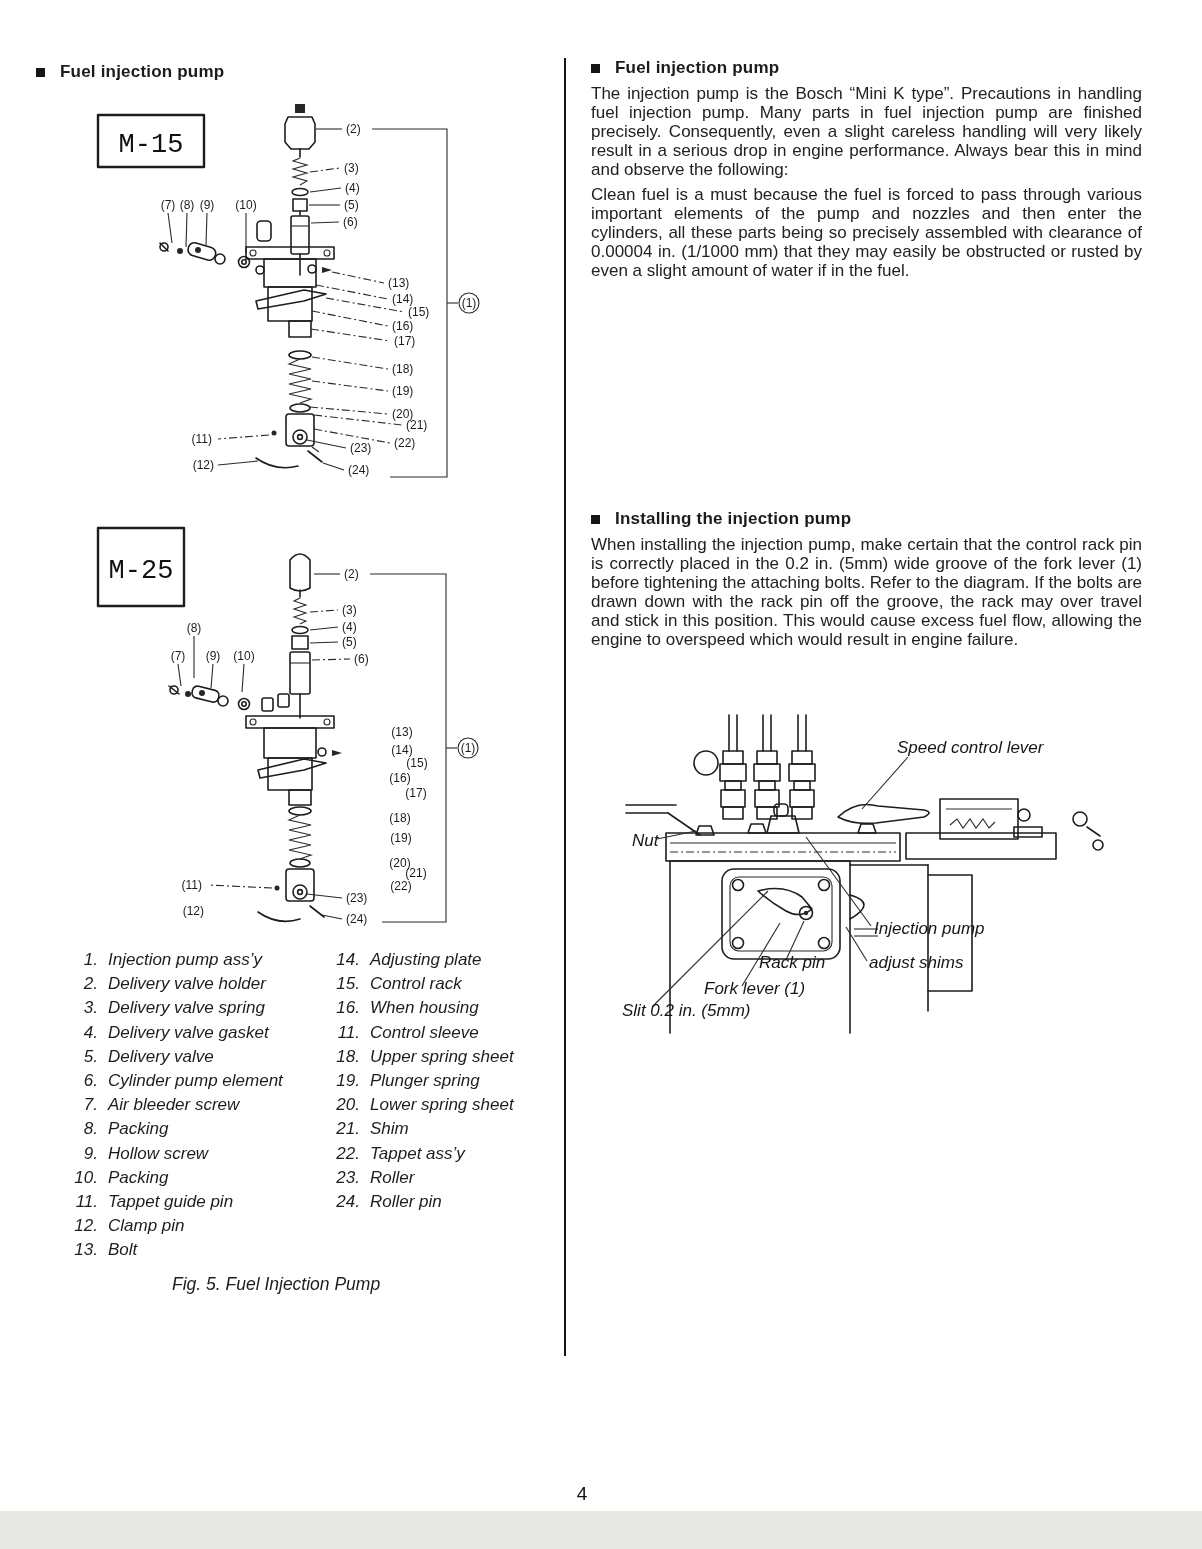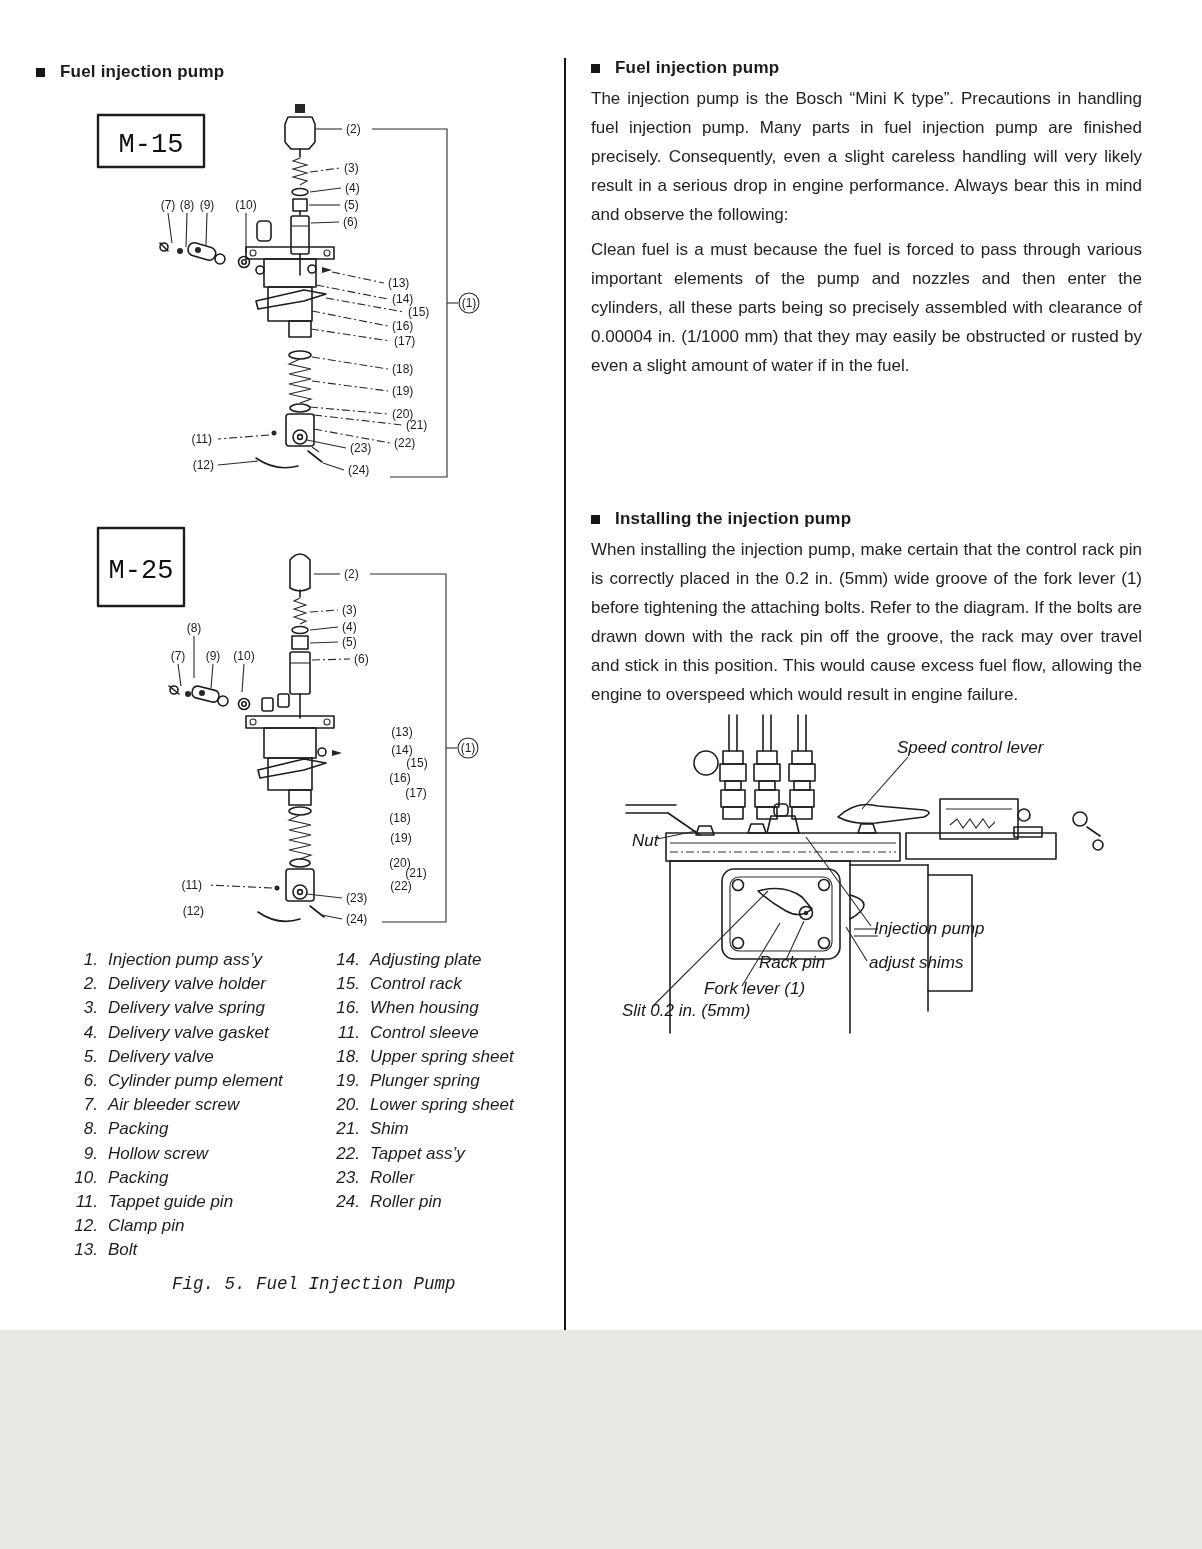--- a/index.html
+++ b/index.html
@@ -1,38 +1,38 @@
 <!DOCTYPE html>
 <html><head>
 <meta charset="utf-8">
 <style>
   html,body{margin:0;padding:0;background:#e8e8e4;}
   .page{
-    position:relative;width:1202px;height:1330px;margin:0 auto;
+    position:relative;width:1202px;height:1511px;margin:0 auto;
     background:#ffffff;color:#1b1b1b;
     font-family:"Liberation Sans",sans-serif;overflow:hidden;
   }
   .divider{position:absolute;left:564px;top:58px;width:2px;height:1298px;background:#151515;}
   
   .sec-head{display:flex;align-items:center;font-weight:bold;font-size:17px;letter-spacing:.2px;}
   .bullet{display:inline-block;width:9px;height:9px;background:#151515;margin-right:15px;flex:0 0 auto;}
   .left-head{position:absolute;left:36px;top:62px;}
   
   .rcol{position:absolute;left:591px;width:551px;}
-  .rcol p{margin:6px 0 0 0;font-size:17px;line-height:29px;text-align:justify;color:#222;}
+  .rcol p{margin:6px 0 0 0;font-size:17px;line-height:19px;text-align:justify;color:#222;}
   .rcol .sec-head{margin-bottom:2px;}
   
   .parts{position:absolute;left:62px;top:948px;width:470px;font-style:italic;font-size:17px;line-height:24.2px;color:#1d1d1d;}
   .pcol{position:absolute;top:0;}
   .pcol.c1{left:0;width:255px;}
   .pcol.c2{left:262px;width:208px;}
   .prow{display:flex;}
   .pnum{display:inline-block;width:36px;text-align:right;flex:0 0 auto;}
   .pname{margin-left:10px;}
-  .caption{position:absolute;left:172px;top:1274px;font-style:italic;font-size:17.5px;color:#1d1d1d;font-family:Liberation Mono, monospace;}
+  .caption{position:absolute;left:172px;top:1274px;font-style:italic;font-size:17.5px;color:#1d1d1d;}
   .pageno{position:absolute;left:552px;top:1483px;width:60px;text-align:center;font-size:19px;color:#111;}
   
   svg{position:absolute;overflow:visible;}
   .ln{stroke:#1d1d1d;stroke-width:1.6;fill:none;stroke-linecap:round;stroke-linejoin:round;}
   .ln2{stroke:#1d1d1d;stroke-width:2.4;fill:none;stroke-linejoin:round;}
   .dd{stroke:#2a2a2a;stroke-width:1.1;fill:none;stroke-dasharray:8,3,2,3;}
   .th{stroke:#2a2a2a;stroke-width:1.1;fill:none;}
   .fill{fill:#262626;stroke:none;}
   .co{font-family:"Liberation Sans",sans-serif;font-size:12px;fill:#1d1d1d;font-style:normal;}
   .flabel{font-family:"Liberation Mono","DejaVu Sans Mono",monospace;font-size:27px;fill:#111;}

